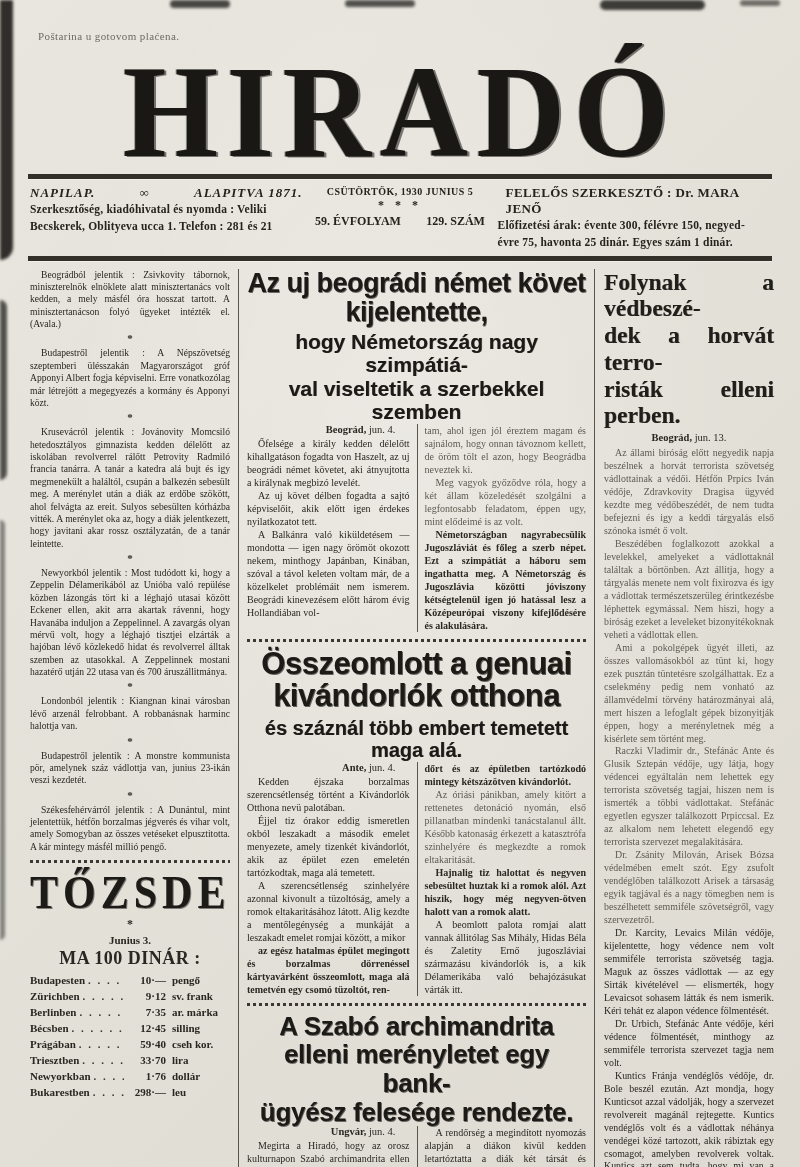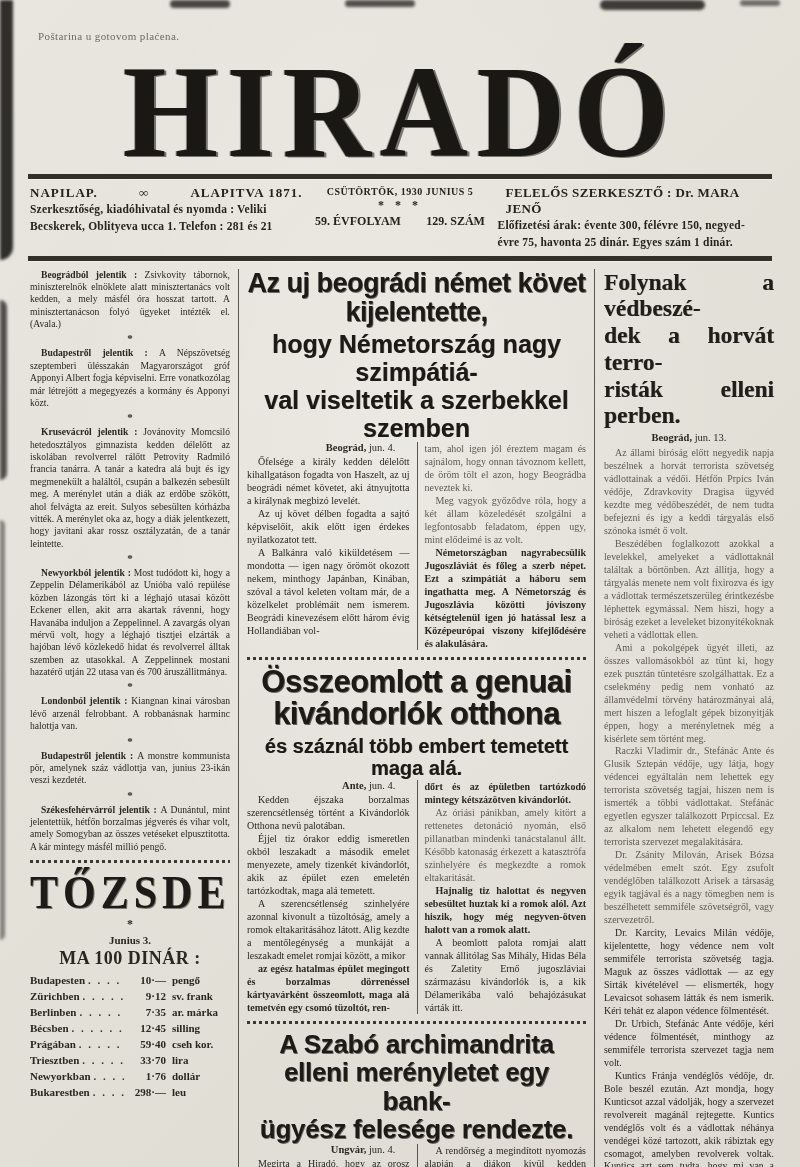--- a/index.html
+++ b/index.html
@@ -39,35 +39,35 @@
   .rule{height:5px;background:#33302a;margin:0 28px;box-shadow:0 1px 0 rgba(255,255,255,.4);}
   .rule.r1{margin-top:10px;}
   .rule.r2{margin-top:4px;}
   .mast-info{
     display:flex;justify-content:space-between;align-items:stretch;
     margin:6px 30px 4px 30px;font-weight:bold;color:#26231e;
   }
   .mi-left{width:300px;}
   .mi-center{width:215px;text-align:center;}
   .mi-right{width:300px;text-align:left;}
-  .mi-row1{display:flex;justify-content:space-between;font-size:13px;letter-spacing:1px;}
+  .mi-row1{display:flex;justify-content:space-between;font-size:13px;letter-spacing:1px;font-style:italic;}
   .mi-small{font-size:11.5px;line-height:1.5;letter-spacing:.2px;}
   .mi-date{font-size:10px;letter-spacing:.5px;margin-top:1px;}
   .mi-stars{font-size:12px;letter-spacing:4px;margin:1px 0;}
   .mi-vol{font-size:12px;display:flex;justify-content:space-around;}
   .mi-r1{font-size:13px;letter-spacing:.4px;margin-left:8px;}
 
   .body-cols{display:flex;margin:8px 26px 0 30px;}
   .col-left{width:200px;padding-right:8px;border-right:1px solid #5a554c;}
   .col-mid{width:356px;padding:0 8px;border-right:1px solid #5a554c;box-sizing:border-box;}
   .col-right{flex:1;padding-left:9px;}
 
   .bp{margin:0;text-align:justify;font-size:10px;line-height:1.3;text-indent:11px;}
   .col-left .bp{font-size:9.6px;line-height:1.29;}
-  .lead{font-weight:bold;}
+  .lead{font-weight:normal;}
   .brief-star{text-align:center;font-weight:bold;font-size:11px;line-height:1;margin:3px 0;}
   .bold{font-weight:bold;}
   .faded{color:#5f5a50;}
 
   .dotrule{
     height:3px;margin:7px 0 6px 0;
     background-image:repeating-linear-gradient(90deg,#3c3831 0 3px,transparent 3px 6px);
   }
 
   
@@ -83,21 +83,21 @@
   .trow{display:flex;align-items:baseline;font-weight:bold;font-size:11px;line-height:1.45;}
   .trow .city{white-space:nowrap;}
   .trow .dots{flex:1;overflow:hidden;white-space:nowrap;padding:0 3px;color:#3a362f;}
   .trow .dots::after{content:". . . . . . . . . .";letter-spacing:2px;}
   .trow .val{width:42px;text-align:right;white-space:nowrap;}
   .trow .cur{width:58px;padding-left:6px;white-space:nowrap;}
 
   
   .h-sans{font-family:"Liberation Sans", sans-serif;font-weight:bold;text-align:center;color:#1c1a17;}
   .a1-h1{font-size:27px;line-height:1.08;letter-spacing:-.5px;text-shadow:.7px .5px 0 rgba(25,24,21,.6);}
-  .a1-h2{font-size:25px;line-height:1.12;margin-top:3px;text-shadow:.5px .4px 0 rgba(25,24,21,.5);}
+  .a1-h2{font-size:21px;line-height:1.12;margin-top:3px;text-shadow:.5px .4px 0 rgba(25,24,21,.5);}
   .a2-h1{font-size:31px;line-height:1.05;letter-spacing:-.5px;text-shadow:.9px .6px 0 rgba(25,24,21,.65);}
   .a2-h2{font-size:20px;line-height:1.12;margin-top:4px;text-shadow:.5px .4px 0 rgba(25,24,21,.5);}
   .a3-h1{font-size:26px;line-height:1.1;letter-spacing:-.3px;text-shadow:.8px .5px 0 rgba(25,24,21,.6);}
 
   .subcols{display:flex;}
   .subcol{width:50%;box-sizing:border-box;}
   .subcol.sl{padding-right:7px;}
   .subcol.sr{padding-left:7px;border-left:1px solid #5a554c;}
   .dateline{margin:0 14px 2px 0;text-align:right;font-size:10.5px;}
   .dl-place{font-weight:bold;}

